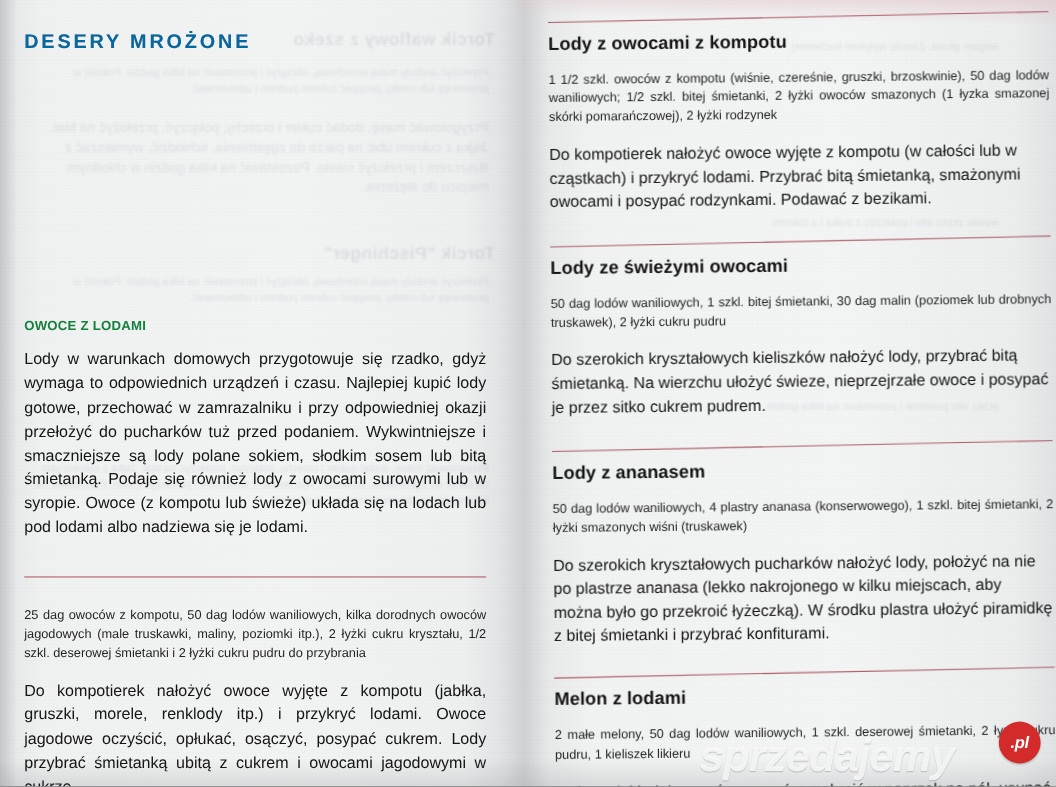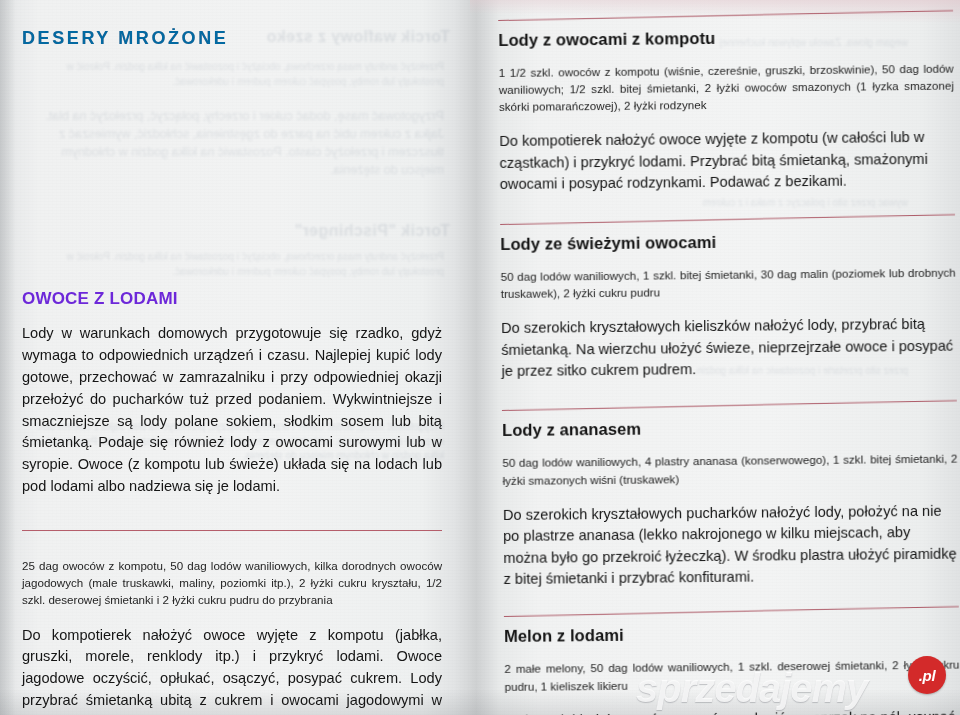--- a/index.html
+++ b/index.html
@@ -84,25 +84,25 @@
   
   .title-main {
     font-size: 18px;
     font-weight: 700;
     letter-spacing: 2.6px;
     color: #0369a1;
     margin: 0;
     text-shadow: 0 0 .6px rgba(171,80,88,.5);
   }
   .sec-title {
-    font-size: 17px;
+    font-size: 12px;
     font-weight: 700;
     letter-spacing: .2px;
     margin: 0;
-    color: #6d28d9;
+    color: #15803d;
   }
   .recipe-title {
     font-size: 16.5px;
     font-weight: 700;
     letter-spacing: .1px;
     margin: 0;
     color: #141414;
   }
   .rule {
     height: 0;

